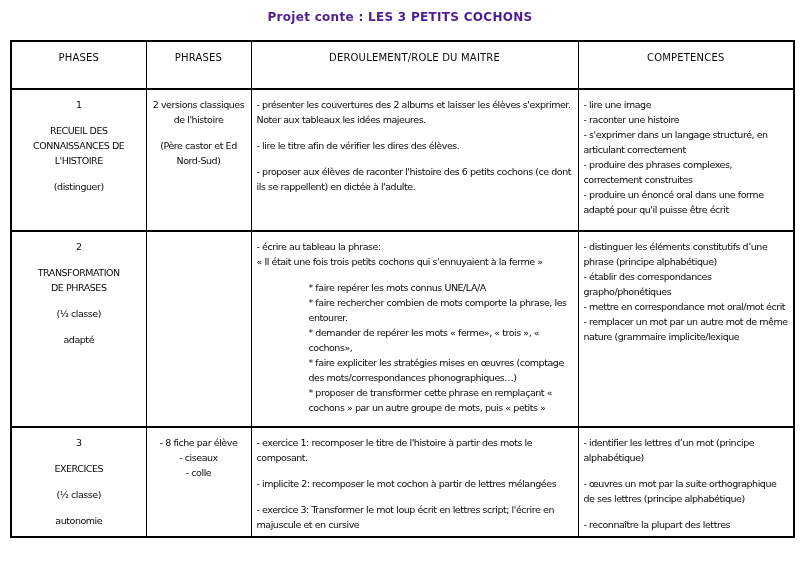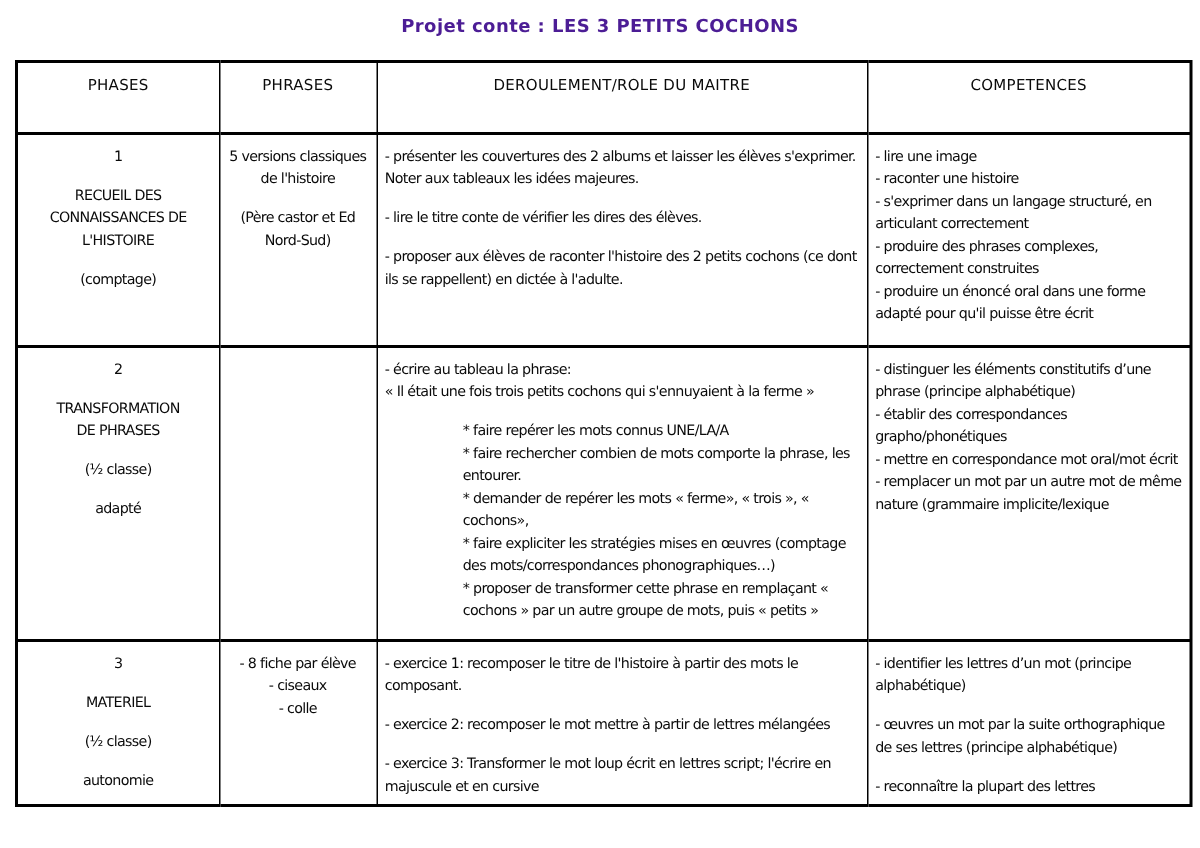--- a/index.html
+++ b/index.html
@@ -91,36 +91,36 @@
     </thead>
     <tbody>
 
       <tr class="r1">
         <td>
           <div class="cell center">
             <p>1</p>
             <p>RECUEIL DES
 CONNAISSANCES DE
 L'HISTOIRE</p>
-            <p>(comptage)</p>
-          </div>
-        </td>
-        <td>
-          <div class="cell center">
-            <p>5 versions classiques
+            <p>(distinguer)</p>
+          </div>
+        </td>
+        <td>
+          <div class="cell center">
+            <p>2 versions classiques
 de l'histoire</p>
             <p>(Père castor et Ed
 Nord-Sud)</p>
           </div>
         </td>
         <td>
           <div class="cell">
             <p>- présenter les couvertures des 2 albums et laisser les élèves s'exprimer. Noter aux tableaux les idées majeures.</p>
-            <p>- lire le titre conte de vérifier les dires des élèves.</p>
-            <p>- proposer aux élèves de raconter l'histoire des 2 petits cochons (ce dont ils se rappellent) en dictée à l'adulte.</p>
+            <p>- lire le titre afin de vérifier les dires des élèves.</p>
+            <p>- proposer aux élèves de raconter l'histoire des 6 petits cochons (ce dont ils se rappellent) en dictée à l'adulte.</p>
           </div>
         </td>
         <td>
           <div class="cell">
             <p>- lire une image
 - raconter une histoire
 - s'exprimer dans un langage structuré, en articulant correctement
 - produire des phrases complexes, correctement construites
 - produire un énoncé oral dans une forme adapté pour qu'il puisse être écrit</p>
           </div>
@@ -158,36 +158,36 @@
 - mettre en correspondance mot oral/mot écrit
 - remplacer un mot par un autre mot de même nature (grammaire implicite/lexique</p>
           </div>
         </td>
       </tr>
 
       <tr class="r3">
         <td>
           <div class="cell center">
             <p>3</p>
-            <p>MATERIEL</p>
+            <p>EXERCICES</p>
             <p>(½ classe)</p>
             <p>autonomie</p>
           </div>
         </td>
         <td>
           <div class="cell center">
             <p>- 8 fiche par élève
 - ciseaux
 - colle</p>
           </div>
         </td>
         <td>
           <div class="cell">
             <p>- exercice 1: recomposer le titre de l'histoire à partir des mots le composant.</p>
-            <p>- exercice 2: recomposer le mot mettre à partir de lettres mélangées</p>
+            <p>- implicite 2: recomposer le mot cochon à partir de lettres mélangées</p>
             <p>- exercice 3: Transformer le mot loup écrit en lettres script; l'écrire en majuscule et en cursive</p>
           </div>
         </td>
         <td>
           <div class="cell">
             <p>- identifier les lettres d’un mot (principe alphabétique)</p>
             <p>- œuvres un mot par la suite orthographique de ses lettres (principe alphabétique)</p>
             <p>- reconnaître la plupart des lettres</p>
           </div>
         </td>

